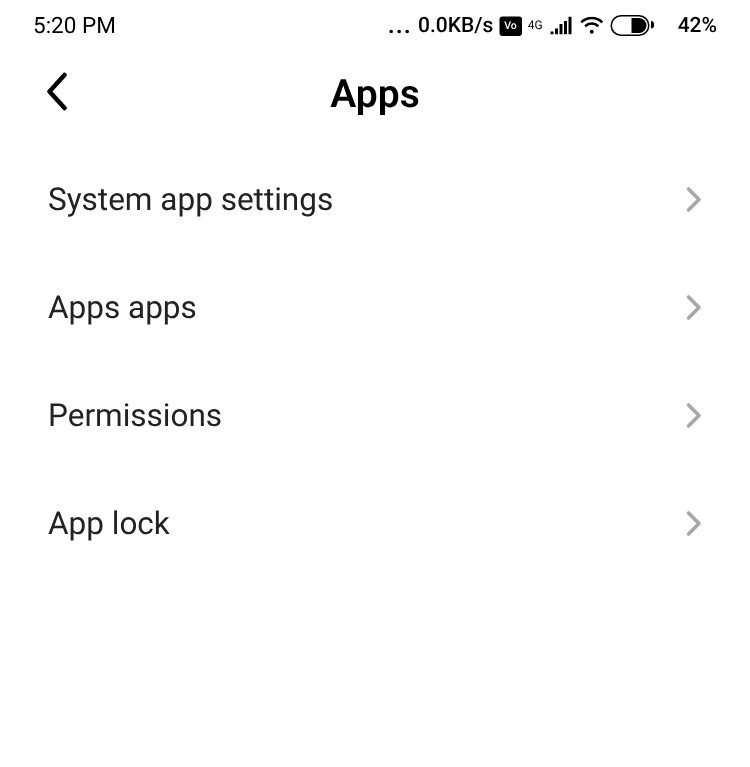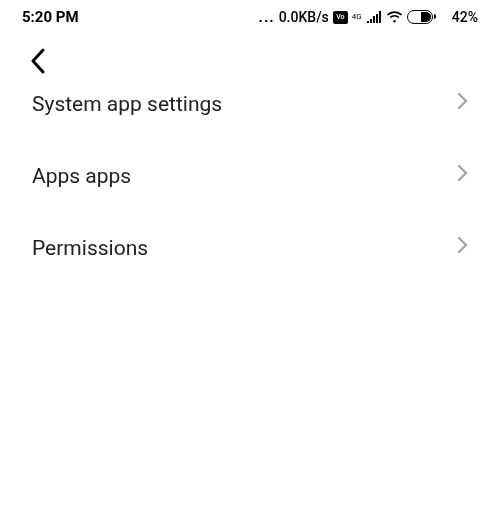--- a/index.html
+++ b/index.html
@@ -12,21 +12,21 @@
     overflow: hidden;
   }
   .status-bar {
     display: flex;
     justify-content: space-between;
     align-items: center;
     padding: 8px 22px 4px 22px;
     font-size: 15px;
     font-weight: 500;
   }
-  .status-left { font-weight: 700; text-align: center; }
+  .status-left { font-weight: 400; text-align: center; }
   .status-right {
     display: flex;
     align-items: center;
     gap: 4px;
   }
   .status-dots { letter-spacing: 1px; font-weight: bold; }
   .status-speed { font-size: 14px; }
   .ic-box {
     width: 15px; height: 13px;
     background: #000;
@@ -81,21 +81,21 @@
   }
   .title {
     flex: 1;
     text-align: center;
     font-size: 26px;
     font-weight: 600;
   }
   .list { }
   .row {
     display: flex;
-    align-items: flex-start;
+    align-items: flex-end;
     justify-content: space-between;
     padding: 24px 32px;
     cursor: pointer;
   }
   .row.selected { background: #ececec; }
   .row-label { font-size: 21px; font-weight: 400; color: #222; }
   .chev { color: #a7a7a7; }
 </style>
 </head>
 <body>
@@ -125,20 +125,21 @@
     </span>
   </div>
 </div>
 
 <div class="header">
   <div class="back-btn">
     <svg width="16" height="26" viewBox="0 0 16 26">
       <path d="M13 2 L3 13 L13 24" stroke="#000" stroke-width="3" fill="none" stroke-linecap="round" stroke-linejoin="round"></path>
     </svg>
   </div>
+  <div class="title">Apps</div>
 </div>
 
 <div class="list">
 
 <div class="row">
       <span class="row-label">System app settings</span>
       <span class="chev"><svg width="11" height="18" viewBox="0 0 11 18">
           <path d="M2 2 L9 9 L2 16" stroke="#a7a7a7" stroke-width="2.4" fill="none" stroke-linecap="round" stroke-linejoin="round"></path>
         </svg></span>
     </div>
@@ -147,13 +148,19 @@
       <span class="chev"><svg width="11" height="18" viewBox="0 0 11 18">
           <path d="M2 2 L9 9 L2 16" stroke="#a7a7a7" stroke-width="2.4" fill="none" stroke-linecap="round" stroke-linejoin="round"></path>
         </svg></span>
     </div>
     <div class="row">
       <span class="row-label">Permissions</span>
       <span class="chev"><svg width="11" height="18" viewBox="0 0 11 18">
           <path d="M2 2 L9 9 L2 16" stroke="#a7a7a7" stroke-width="2.4" fill="none" stroke-linecap="round" stroke-linejoin="round"></path>
         </svg></span>
     </div>
+    <div class="row">
+      <span class="row-label">App lock</span>
+      <span class="chev"><svg width="11" height="18" viewBox="0 0 11 18">
+          <path d="M2 2 L9 9 L2 16" stroke="#a7a7a7" stroke-width="2.4" fill="none" stroke-linecap="round" stroke-linejoin="round"></path>
+        </svg></span>
+    </div>
   </div>
 
 </body></html>

